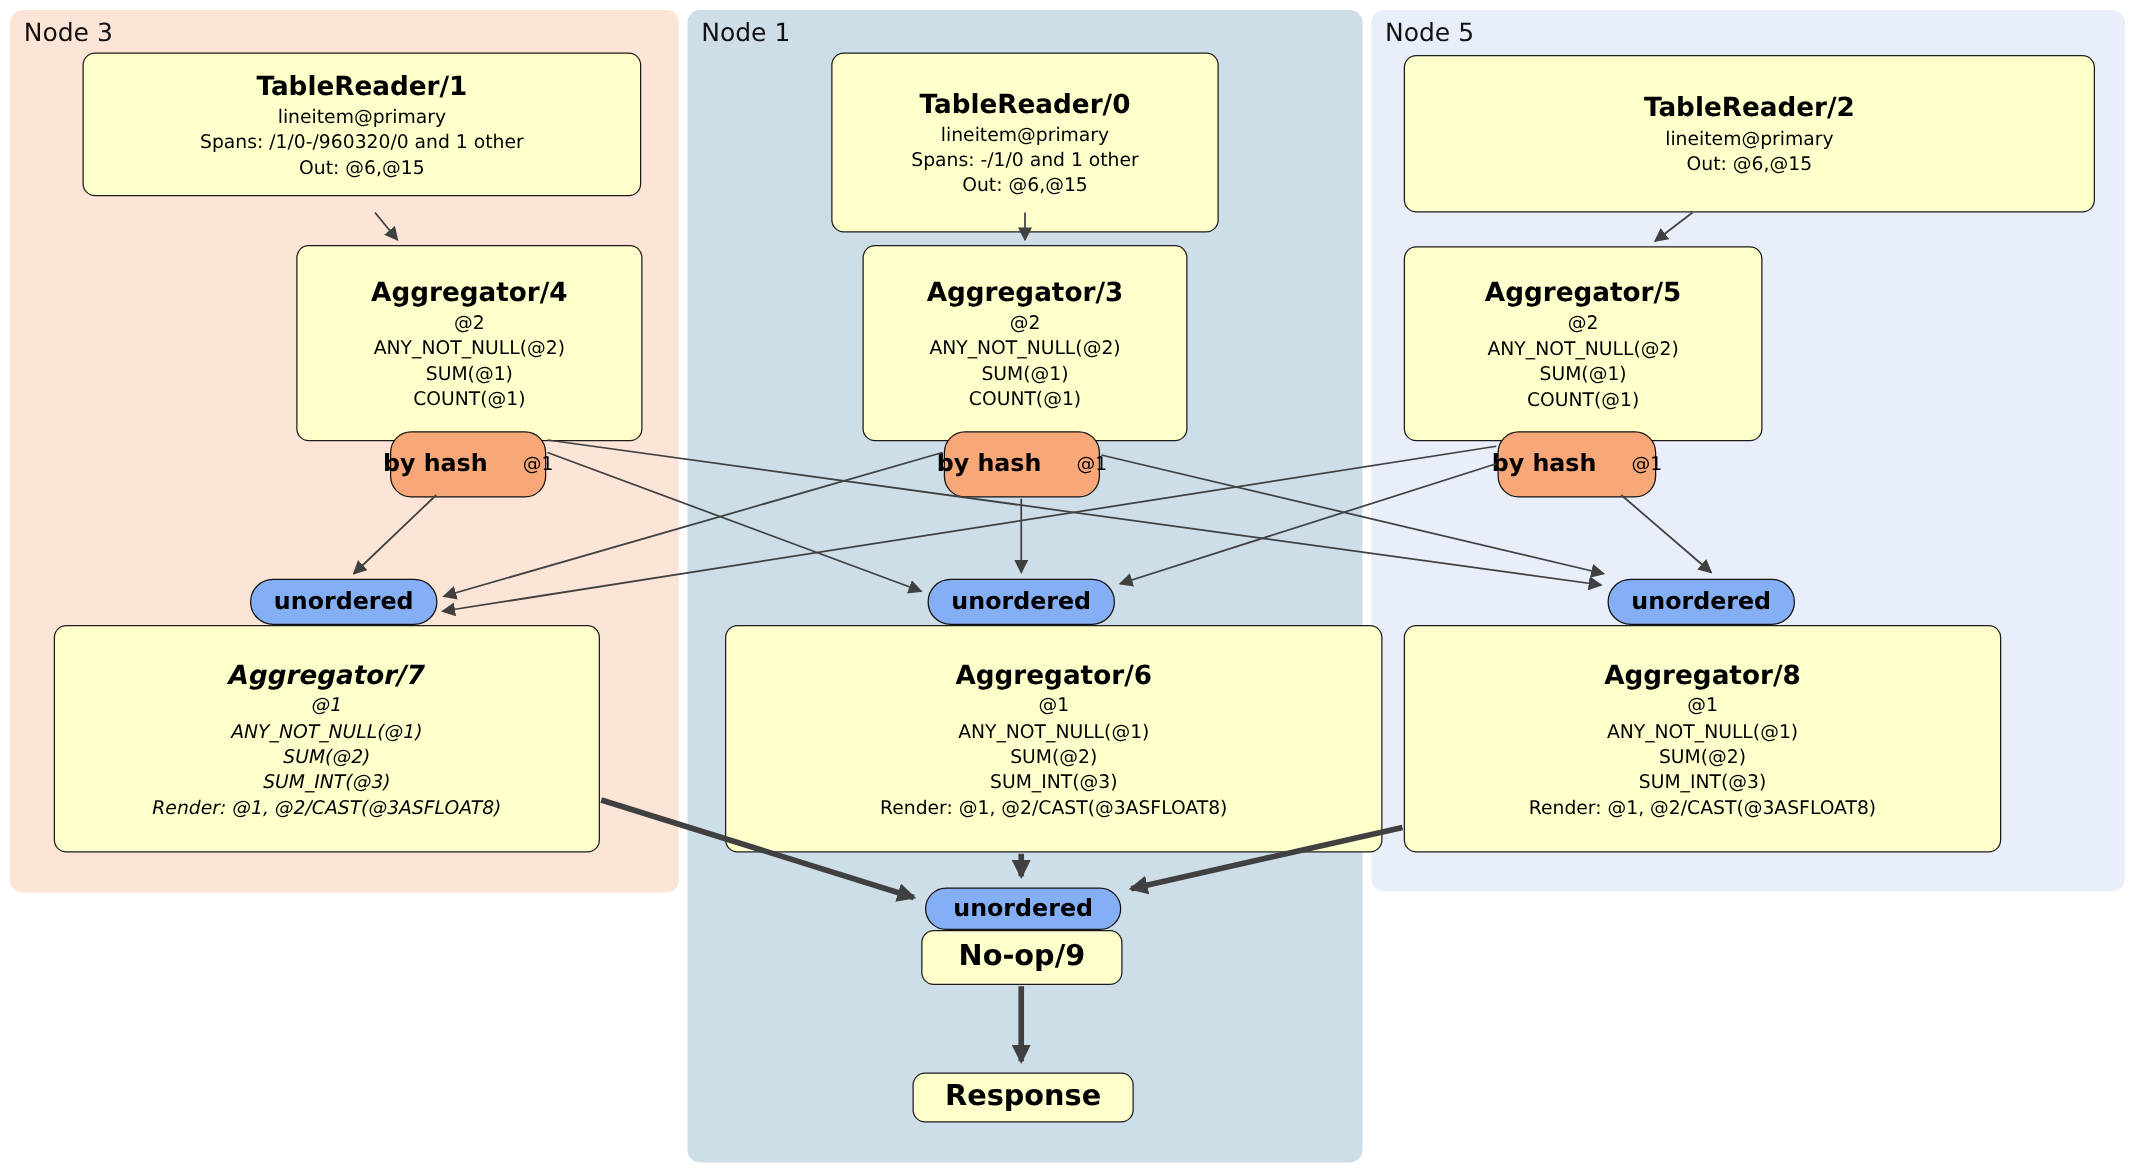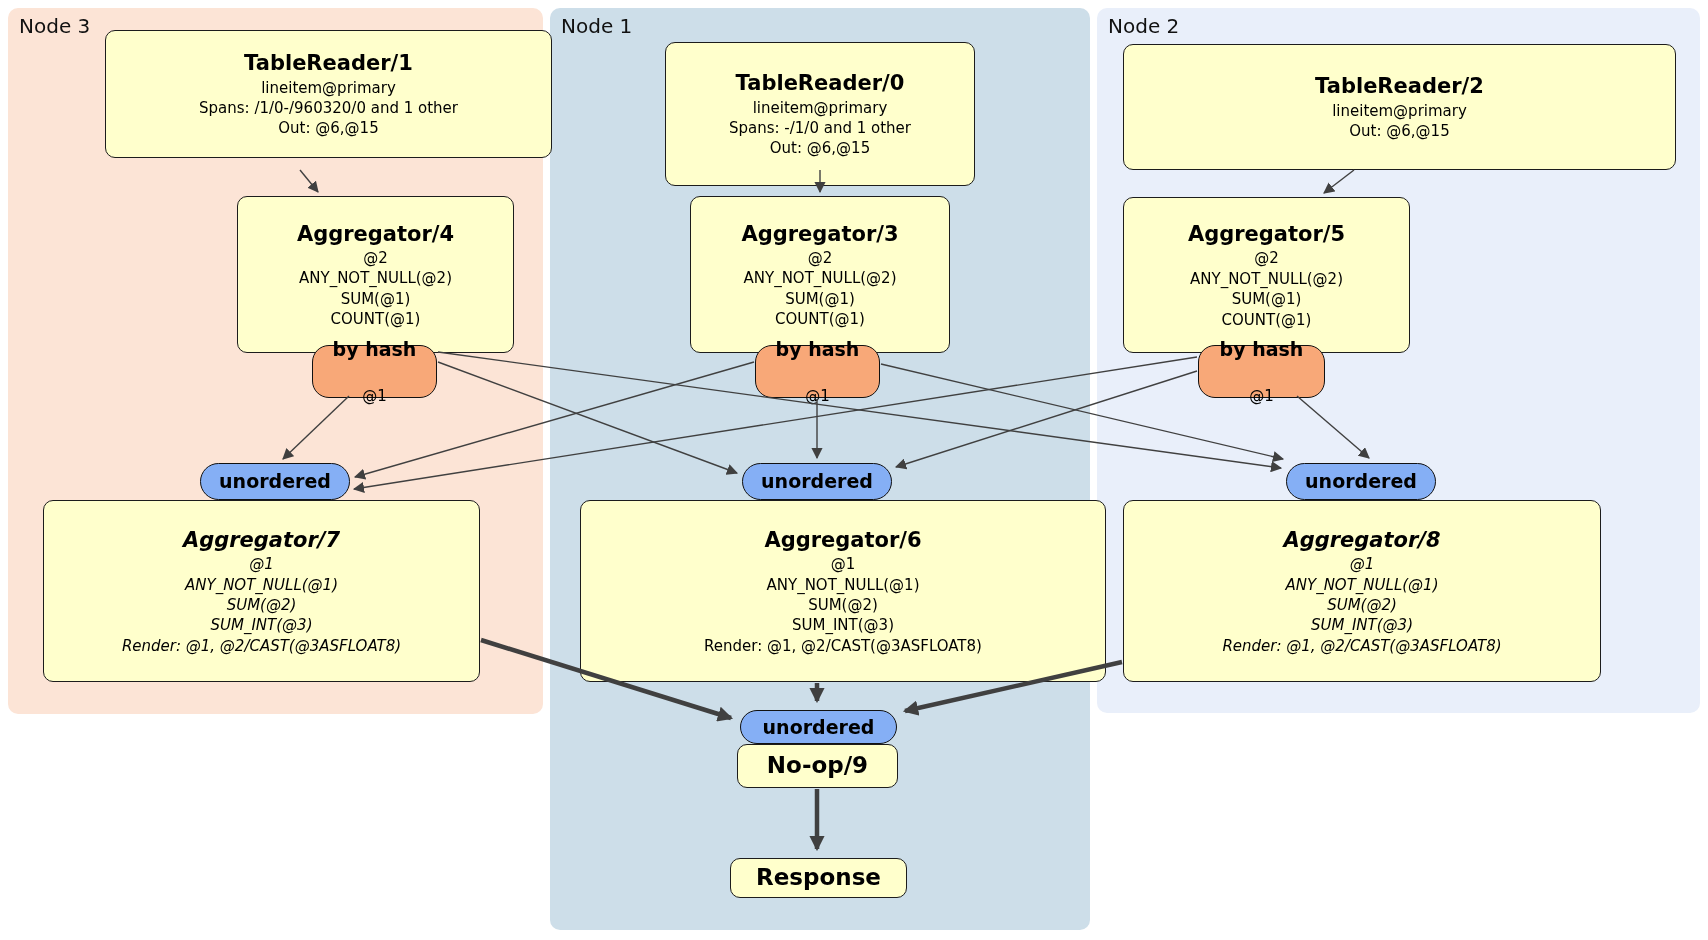--- a/index.html
+++ b/index.html
@@ -14,34 +14,34 @@
   #region-node2{left:1097px;top:8px;width:603px;height:705px;background:#e9effa;}
 
   .edges{position:absolute;left:0;top:0;z-index:3;pointer-events:none;}
 
   .box{position:absolute;background:#ffffcc;border:1.5px solid #1c1c1c;border-radius:10px;
        display:flex;flex-direction:column;justify-content:center;align-items:center;
        text-align:center;z-index:2;box-sizing:border-box;padding:2px 6px;}
   .box-title{font-weight:bold;font-size:21px;line-height:1.35;white-space:nowrap;}
   .box-line{font-size:15px;line-height:1.36;white-space:nowrap;}
 
-  #box-tr1{left:66px;top:30px;width:447px;height:128px;margin-left:39px;}
+  #box-tr1{left:66px;top:42px;width:447px;height:115px;}
   #box-agg4{left:237px;top:196px;width:277px;height:157px;}
   #box-tr0{left:665px;top:42px;width:310px;height:144px;}
   #box-agg3{left:690px;top:196px;width:260px;height:157px;}
   #box-tr2{left:1123px;top:44px;width:553px;height:126px;}
   #box-agg5{left:1123px;top:197px;width:287px;height:156px;text-align:right;}
   #box-agg7{left:43px;top:500px;width:437px;height:182px;font-style:italic;}
   #box-agg6{left:580px;top:500px;width:526px;height:182px;}
-  #box-agg8{left:1123px;top:500px;width:478px;height:182px;font-style:italic;}
+  #box-agg8{left:1123px;top:500px;width:478px;height:182px;}
   #box-noop{left:737px;top:744px;width:161px;height:44px;}
   #box-response{left:730px;top:858px;width:177px;height:40px;}
   #box-noop .box-title,#box-response .box-title{font-size:23px;}
 
-  .pill{position:absolute;border:1.6px solid #111;display:flex;flex-direction:column;
+  .pill{position:absolute;border:1.6px solid #111;display:flex;
         justify-content:center;align-items:center;z-index:2;box-sizing:border-box;text-align:center;gap:28px;}
   .pill-hash{background:#f8a878;border-radius:17px;}
   .pill-sync{background:#85aff5;border-radius:19px;}
   .pill-label{font-weight:bold;font-size:19px;line-height:1.1;white-space:nowrap;}
   .pill-sub{font-size:15px;line-height:1.1;white-space:nowrap;}
 
   #pill-hash-n3{left:312px;top:345px;width:125px;height:53px;}
   #pill-hash-n1{left:755px;top:345px;width:125px;height:53px;}
   #pill-hash-n2{left:1198px;top:345px;width:127px;height:53px;}
   #pill-sync-n3{left:200px;top:463px;width:150px;height:37px;}
@@ -54,21 +54,21 @@
 
 <div id="stage">
 
   <div class="region" id="region-node3">
     <div class="region-label">Node 3</div>
   </div>
   <div class="region" id="region-node1">
     <div class="region-label">Node 1</div>
   </div>
   <div class="region" id="region-node2">
-    <div class="region-label">Node 2</div>
+    <div class="region-label">Node 5</div>
   </div>
 
   <div class="box" id="box-tr1">
     <div class="box-title">TableReader/1</div>
     <div class="box-line">lineitem@primary</div>
     <div class="box-line">Spans: /1/0-/960320/0 and 1 other</div>
     <div class="box-line">Out: @6,@15</div>
   </div>
   <div class="box" id="box-agg4">
     <div class="box-title">Aggregator/4</div>

